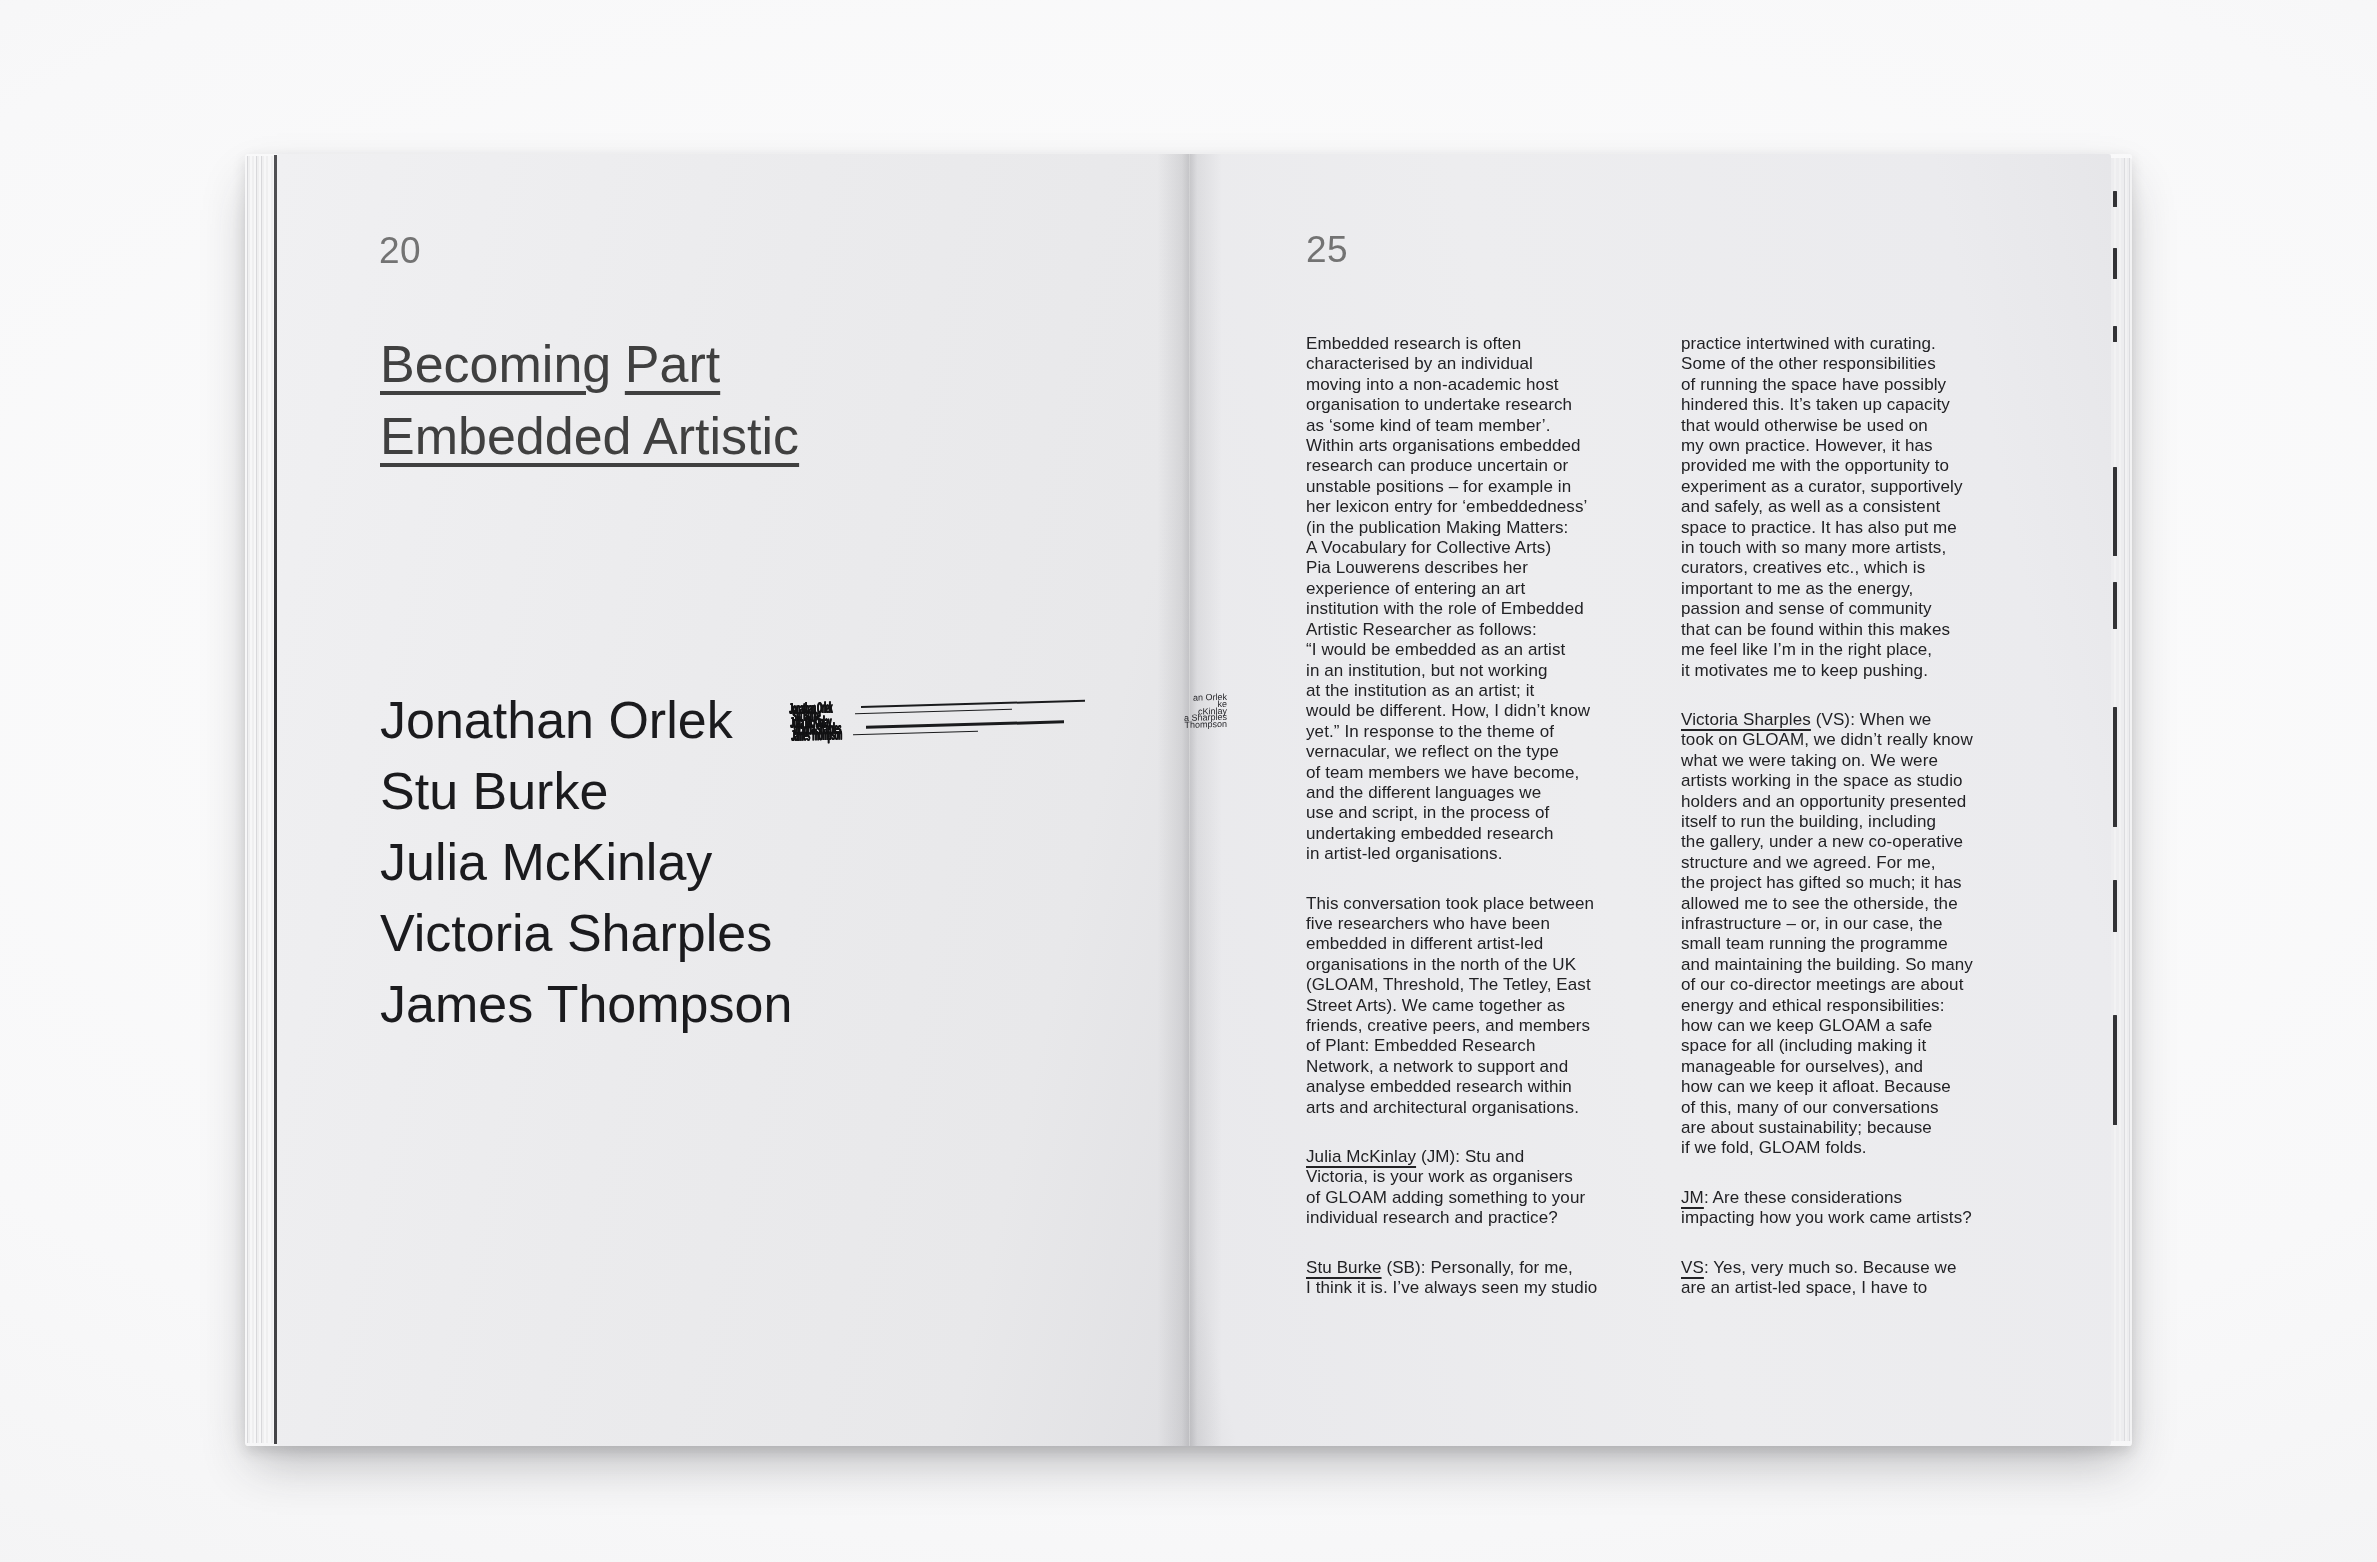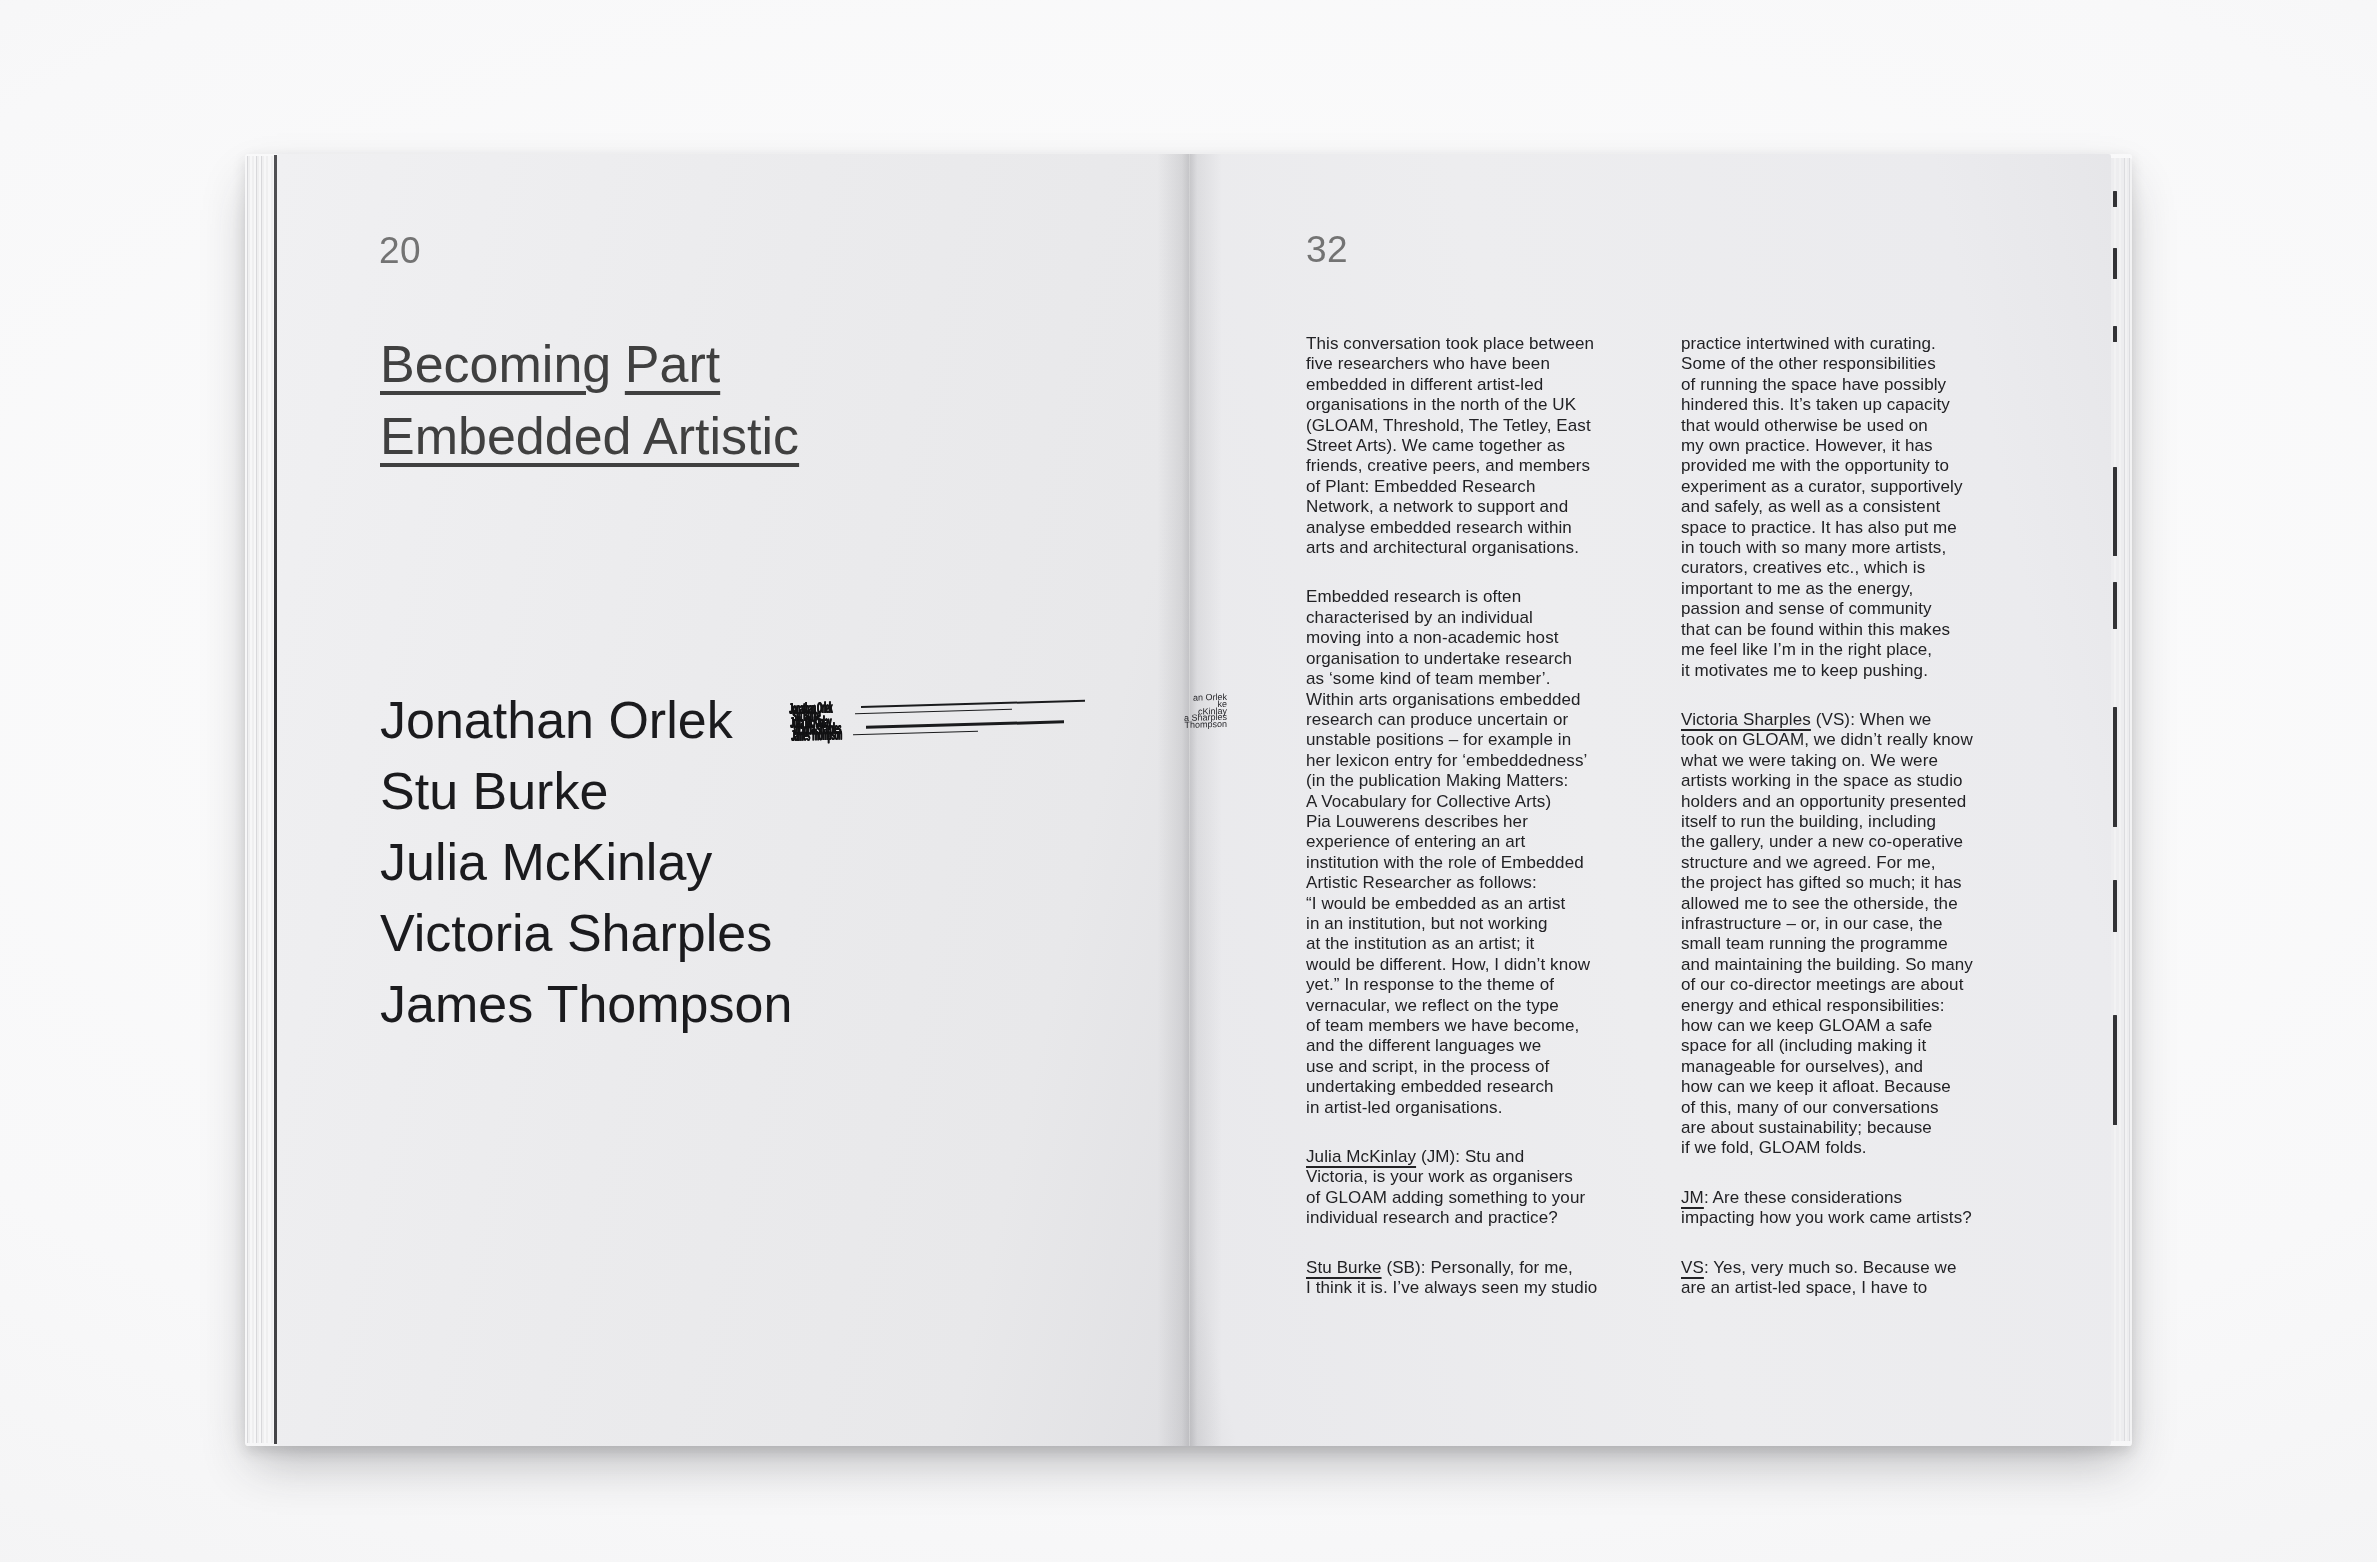--- a/index.html
+++ b/index.html
@@ -147,34 +147,23 @@
       <span class="sline"></span>
       <span class="sfrag">a Sharples</span>
     </div>
     <div class="srow r5">
       <span class="scomp">James Thompson</span>
       <span class="sline"></span>
       <span class="sfrag">Thompson</span>
     </div>
   </div>
 
-  <div class="pagenum pn-right">32</div>
+  <div class="pagenum pn-right">25</div>
 
   <div class="col col1">
-    <p>This conversation took place between
-five researchers who have been
-embedded in different artist-led
-organisations in the north of the UK
-(GLOAM, Threshold, The Tetley, East
-Street Arts). We came together as
-friends, creative peers, and members
-of Plant: Embedded Research
-Network, a network to support and
-analyse embedded research within
-arts and architectural organisations.</p>
     <p>Embedded research is often
 characterised by an individual
 moving into a non-academic host
 organisation to undertake research
 as ‘some kind of team member’.
 Within arts organisations embedded
 research can produce uncertain or
 unstable positions – for example in
 her lexicon entry for ‘embeddedness’
 (in the publication Making Matters:
@@ -187,20 +176,31 @@
 in an institution, but not working
 at the institution as an artist; it
 would be different. How, I didn’t know
 yet.” In response to the theme of
 vernacular, we reflect on the type
 of team members we have become,
 and the different languages we
 use and script, in the process of
 undertaking embedded research
 in artist-led organisations.</p>
+    <p>This conversation took place between
+five researchers who have been
+embedded in different artist-led
+organisations in the north of the UK
+(GLOAM, Threshold, The Tetley, East
+Street Arts). We came together as
+friends, creative peers, and members
+of Plant: Embedded Research
+Network, a network to support and
+analyse embedded research within
+arts and architectural organisations.</p>
     <p><span class="us">Julia McKinlay</span><span> (JM): Stu and
 Victoria, is your work as organisers
 of GLOAM adding something to your
 individual research and practice?</span></p>
     <p><span class="us">Stu Burke</span><span> (SB): Personally, for me,
 I think it is. I’ve always seen my studio</span></p>
   </div>
 
   <div class="col col2">
     <p>practice intertwined with curating.

